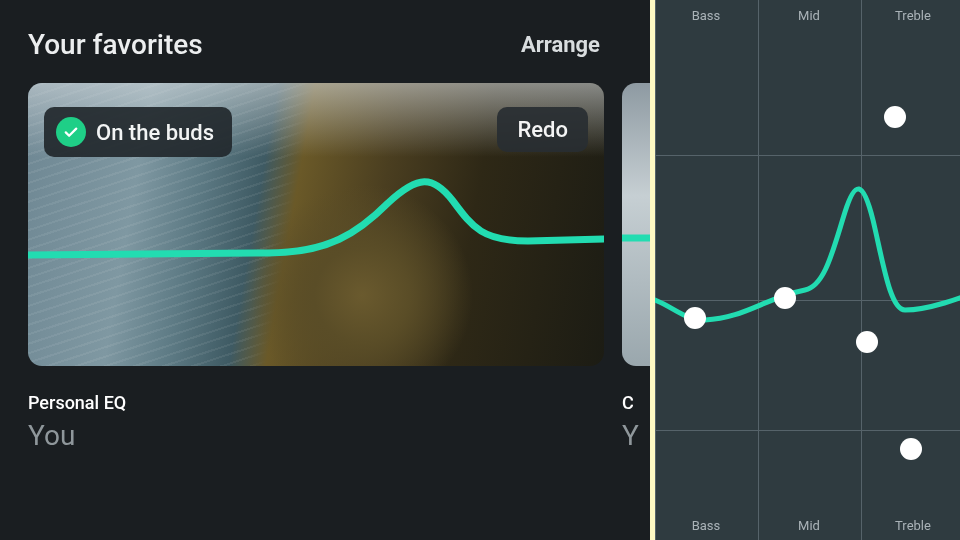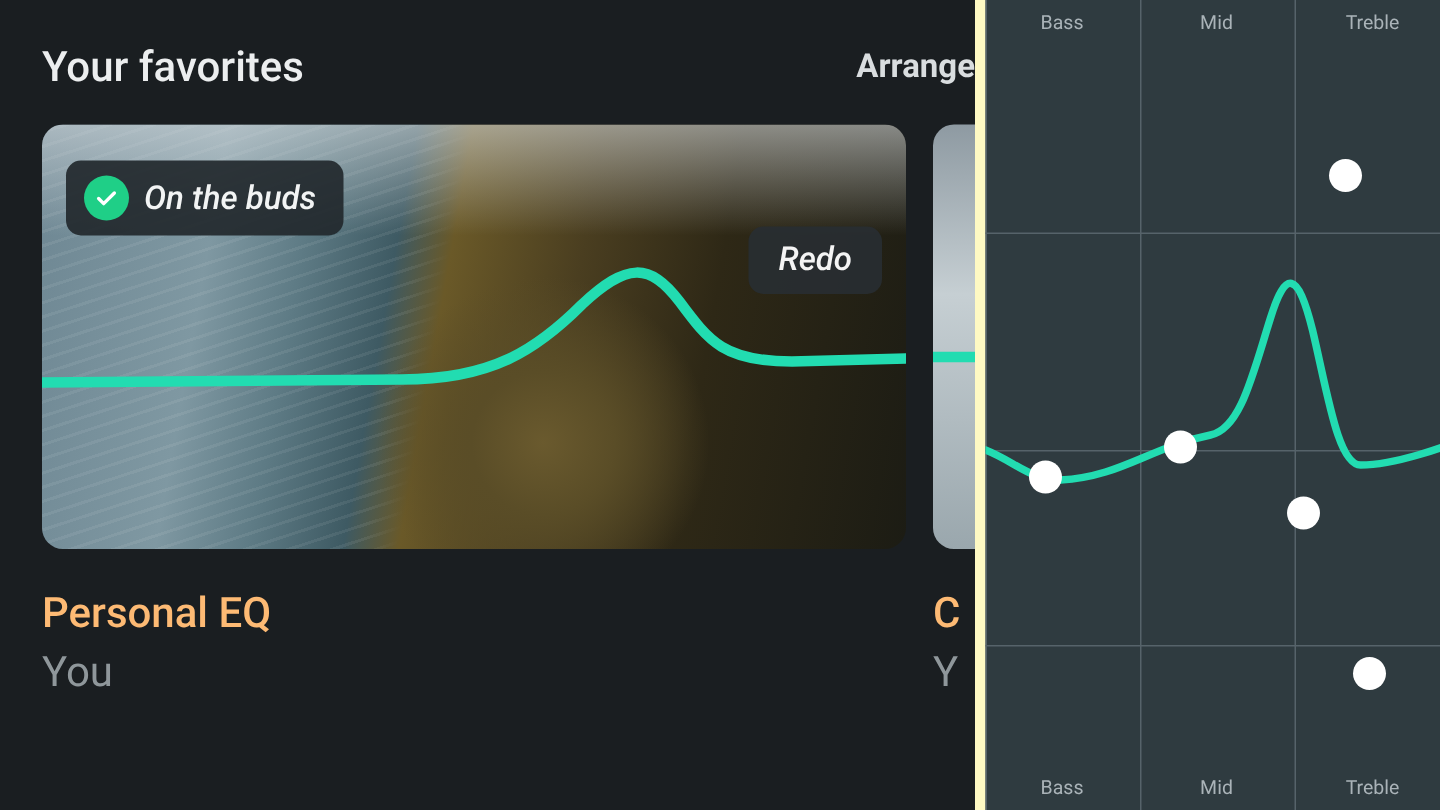--- a/index.html
+++ b/index.html
@@ -18,20 +18,21 @@
     width: 650px;
     height: 540px;
     background: #1a1e21;
     padding: 28px 0 0 28px;
     position: relative;
   }
   .hdr {
     display: flex;
     justify-content: space-between;
     align-items: center;
+    padding-right: 50px;
     margin-bottom: 22px;
   }
   .title {
     font-size: 28px;
     font-weight: 500;
     color: #eceeef;
   }
   .arrange {
     font-size: 22px;
     font-weight: 700;
@@ -43,21 +44,20 @@
     display: flex;
     gap: 18px;
   }
 
   .card {
     width: 576px;
     border-radius: 14px;
     overflow: hidden;
     position: relative;
     flex: none;
-    font-style: italic;
   }
   .card2 {
     width: 40px;
     border-radius: 14px 0 0 14px;
     overflow: hidden;
     background: linear-gradient(180deg,#8e9aa2 0%, #c6cfd3 40%, #9aa7ad 100%);
     position: relative;
     flex: none;
     height: 283px;
   }
@@ -122,56 +122,55 @@
     position: absolute;
     top: 24px;
     right: 16px;
     background: rgba(40,46,50,0.92);
     border-radius: 10px;
     padding: 10px 20px;
     font-size: 22px;
     font-weight: 500;
     color: #f4f4f4;
     cursor: pointer;
-    margin-top: 44px;
   }
 
   .meta-row {
     display: flex;
     gap: 18px;
     margin-top: 26px;
   }
   .meta {
     width: 576px;
     flex: none;
   }
   .meta2 {
     width: 40px;
     flex: none;
     overflow: hidden;
   }
   .card-title {
-    font-size: 28px;
-    font-weight: 500;
-    color: #fdba74;
+    font-size: 18px;
+    font-weight: 500;
+    color: #ffffff;
     white-space: nowrap;
   }
   .card-sub {
     margin-top: 6px;
     font-size: 28px;
     color: #8f979b;
     white-space: nowrap;
   }
 
   
   .right {
     width: 310px;
     height: 540px;
     position: relative;
-    border-left: 7px solid #fef9c3;
+    border-left: 5px solid #fef9c3;
     background: #2f3b40;
   }
   .eq-area {
     position: absolute;
     inset: 0;
   }
   .grid-v {
     position: absolute;
     top: 0; bottom: 0;
     width: 1px;

